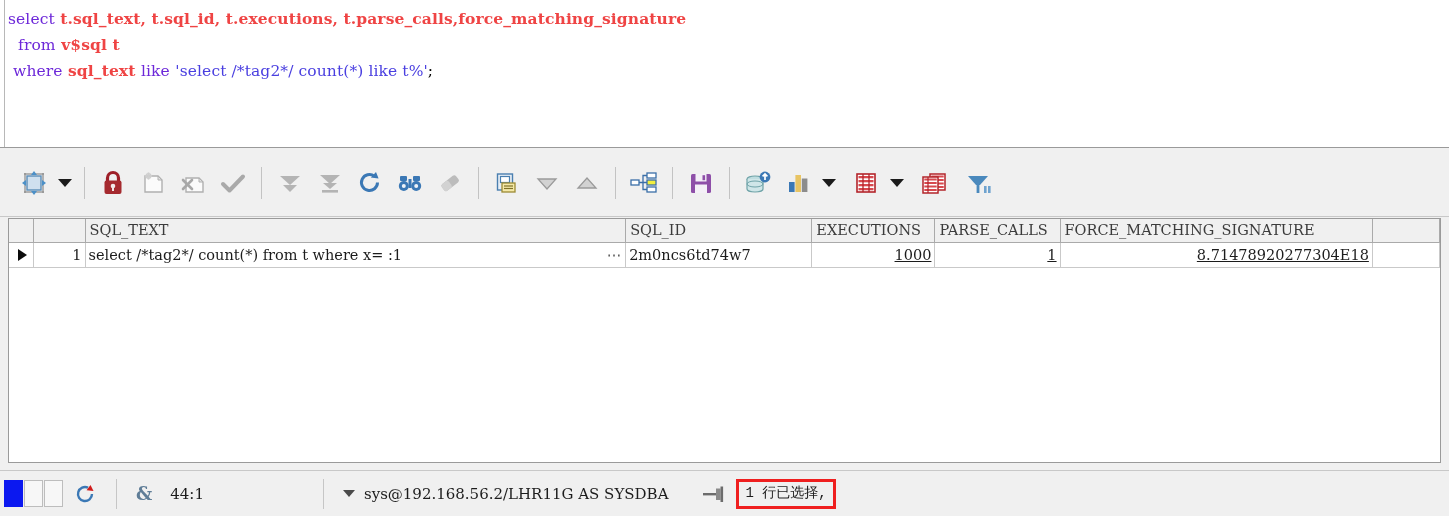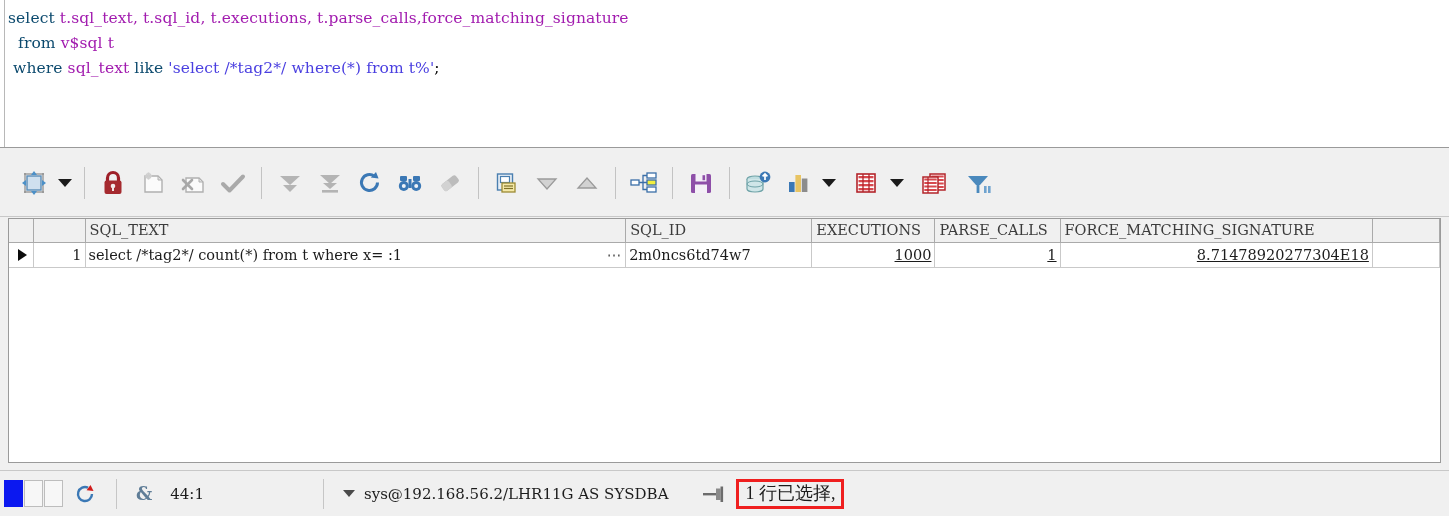--- a/index.html
+++ b/index.html
@@ -29,23 +29,23 @@
   #sql-code {
     position: absolute;
     left: 8px; top: 6px;
     font-family: "DejaVu Serif", "Liberation Serif", serif;
     font-size: 15.5px;
     line-height: 25px;
     white-space: pre;
     color: #000000;
     letter-spacing: 0.1px;
   }
-  .kw   { color: #0c4a6e; margin-top: 40px; }
+  .kw   { color: #6d28d9; margin-top: 40px; }
   .str  { color: #4a3fe0; }
-  .plain{ color: #a21caf; }
+  .plain{ color: #ef4444; font-weight: bold; }
   .punc { color: #000000; }
 
   
   #results-toolbar {
     position: absolute;
     left: 0; top: 149px;
     width: 1449px; height: 68px;
     background: #f0f0f0;
     border-bottom: 1px solid #c8c8c8;
     display: flex;
@@ -166,30 +166,30 @@
     border-top: 7px solid #4a4a4a;
   }
   #rows-selected-badge {
     border: 3px solid #ef1f1f;
     padding: 1px 6px 2px 6px;
     margin: 0 2px;
     display: flex; align-items: center;
     height: 30px;
     background: #f0f0f0;
   }
-  .cjk { font-family: Liberation Serif, serif; font-size: 18px; }
+  .cjk { font-family: Liberation Mono, monospace; font-size: 14px; }
 </style>
 </head>
 <body>
 
 <div id="sql-editor-pane">
   <div id="sql-editor-gutter"></div>
   <div id="sql-code"><span class="kw">select</span><span class="plain"> t.sql_text, t.sql_id, t.executions, t.parse_calls,force_matching_signature</span>
 <span class="kw">  from</span><span class="plain"> v$sql t</span>
-<span class="kw"> where</span><span class="plain"> sql_text </span><span class="kw">like</span><span class="plain"> </span><span class="str">'select /*tag2*/ where(*) from t%'</span><span class="punc">;</span></div>
+<span class="kw"> where</span><span class="plain"> sql_text </span><span class="kw">like</span><span class="plain"> </span><span class="str">'select /*tag2*/ count(*) like t%'</span><span class="punc">;</span></div>
 </div>
 
 <div id="results-toolbar">
 
   <div class="tb-btn">
     <svg width="28" height="28" viewBox="0 0 28 28">
       <rect x="7" y="7" width="14" height="14" fill="#cfe0ef" stroke="#5b8db8" stroke-width="1.4"></rect>
       <line x1="4" y1="5" x2="24" y2="5" stroke="#8a8a8a" stroke-width="1.2"></line>
       <line x1="4" y1="23" x2="24" y2="23" stroke="#8a8a8a" stroke-width="1.2"></line>
       <line x1="5" y1="4" x2="5" y2="24" stroke="#8a8a8a" stroke-width="1.2"></line>

